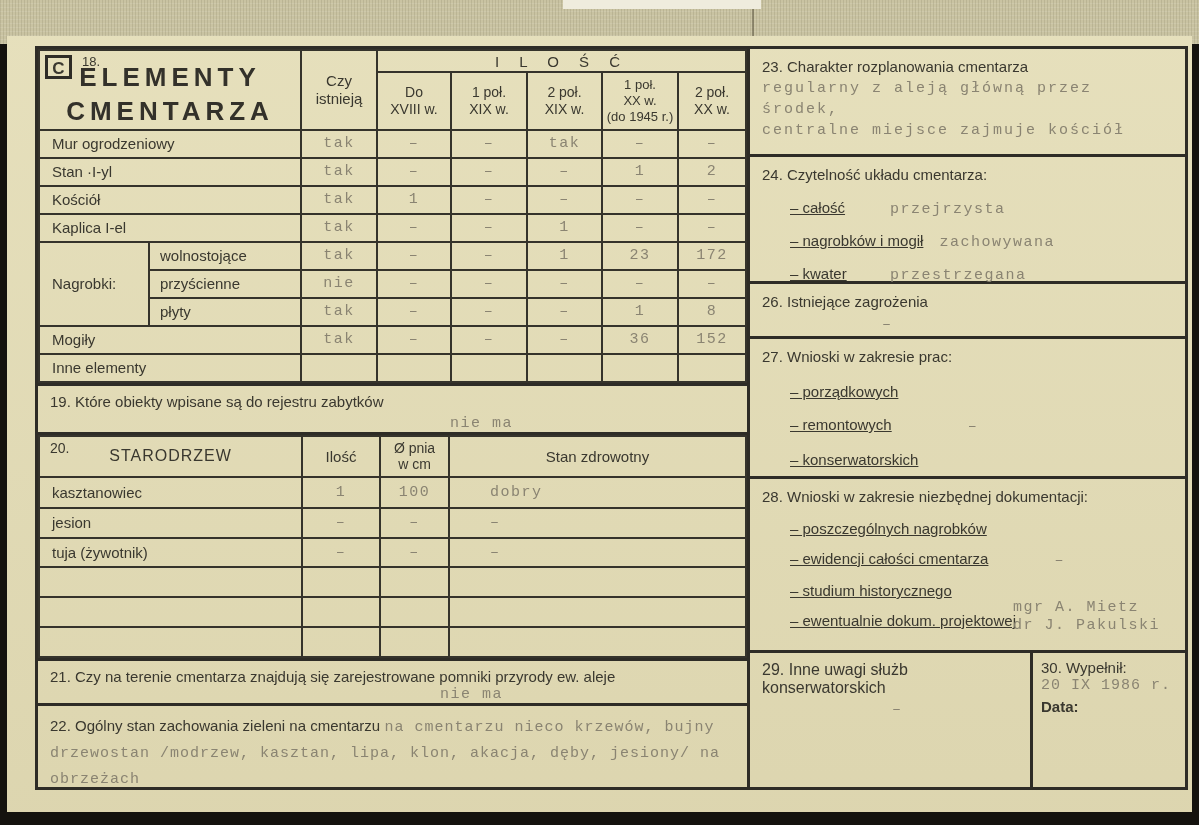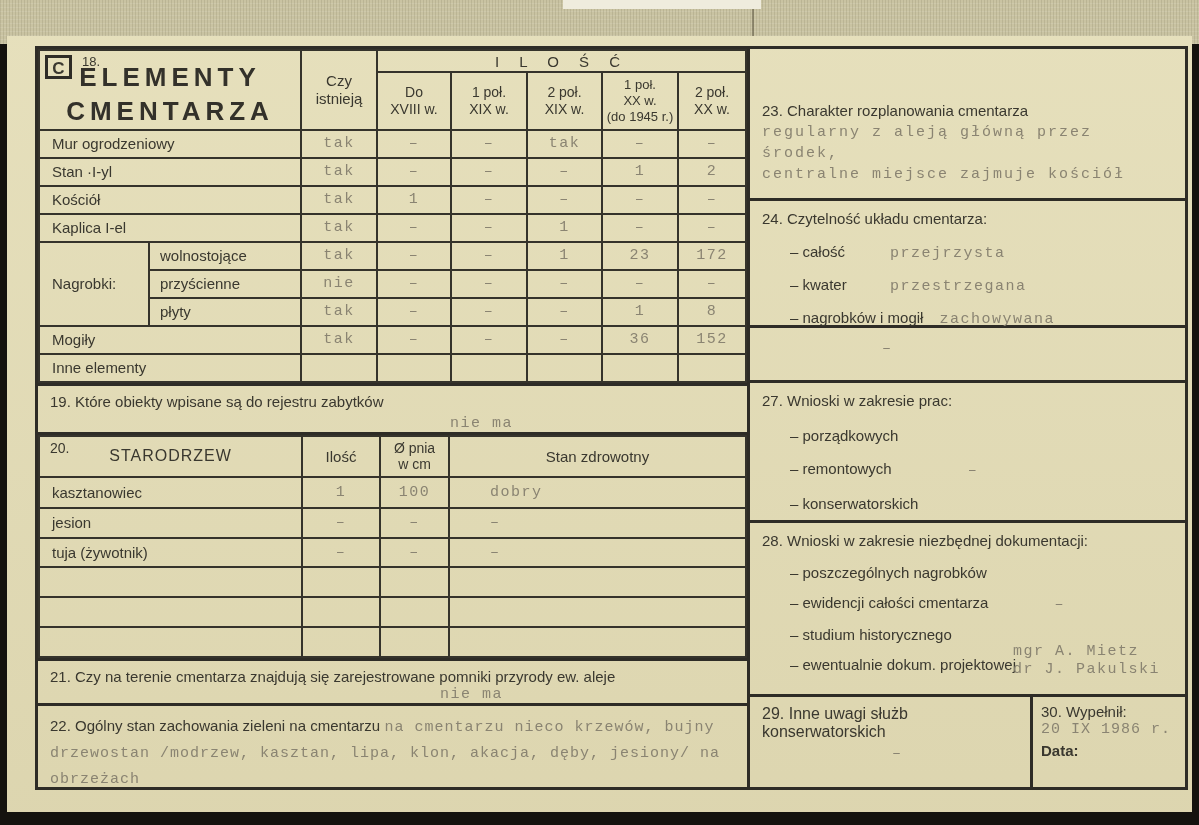--- a/index.html
+++ b/index.html
@@ -85,25 +85,25 @@
   .t20 .name-h { position:relative; text-align:center; }
   .num20 { position:absolute; left:10px; top:3px; font-size:14px; }
   .t20-title { letter-spacing:1px; font-size:16px; }
   .t20 .diam-h { font-size:14px; line-height:1.2; text-align:center; }
   .t20 tr.drow { height:27px; }
   .t20 .health { text-align:left; padding-left:40px; }
 
   
   .rsec { padding:8px 10px 0 12px; font-size:15px; position:relative; }
   .rsec .head { line-height:20px; }
-  .s23 { height:108px;margin-top:44px; }
+  .s23 { height:108px; }
   .s23 .typed { display:block; margin-top:1px; line-height:21px; letter-spacing:2px; }
   .s24 { height:127px; }
   .item { display:flex; margin:14px 0 0 28px; align-items:baseline; }
-  .item .ilabel { min-width:100px; }
+  .item .ilabel { min-width:100px;text-decoration:underline; }
   .item .ilabel.auto { min-width:0; margin-right:16px; }
   .s25 { height:83px; line-height:23px; }
   .s25 .typed { letter-spacing:2px; }
   .s26 { height:55px; }
   .s26 .typed { display:block; margin:4px 0 0 120px; }
   .s27 { height:140px; }
   .s27 .item { margin-top:16px; }
   .s27 .typed { margin-left:60px; }
   .s28 { height:174px; }
   .s28 .item { margin-top:13px; }
@@ -342,31 +342,32 @@
 centralne miejsce zajmuje kościół</span>
     </div>
 
     <div class="block rsec s24">
       <div class="head">24. Czytelność układu cmentarza:</div>
       <div class="item">
         <span class="ilabel">– całość</span>
         <span class="typed">przejrzysta</span>
       </div>
       <div class="item">
+        <span class="ilabel auto">– nagrobków i mogił</span>
+        <span class="typed">zachowywana</span>
+      </div>
+      <div class="item">
         <span class="ilabel">– kwater</span>
         <span class="typed">przestrzegana</span>
       </div>
-      <div class="item">
-        <span class="ilabel auto">– nagrobków i mogił</span>
-        <span class="typed">zachowywana</span>
-      </div>
     </div>
 
 
     <div class="block rsec s26">
+      <div class="head">26. Istniejące zagrożenia</div>
       <span class="typed">–</span>
     </div>
 
     <div class="block rsec s27">
       <div class="head">27. Wnioski w zakresie prac:</div>
       <div class="item">
         <span class="ilabel auto">– porządkowych</span>
         <span class="typed"></span>
       </div>
       <div class="item">

